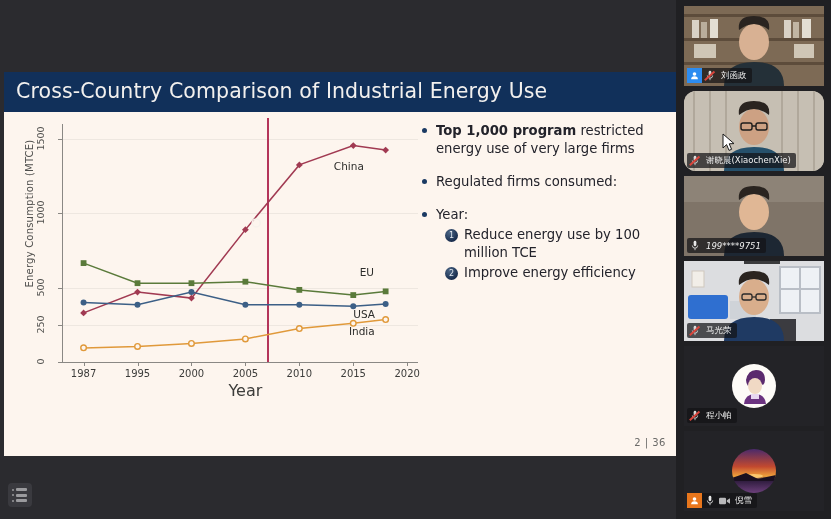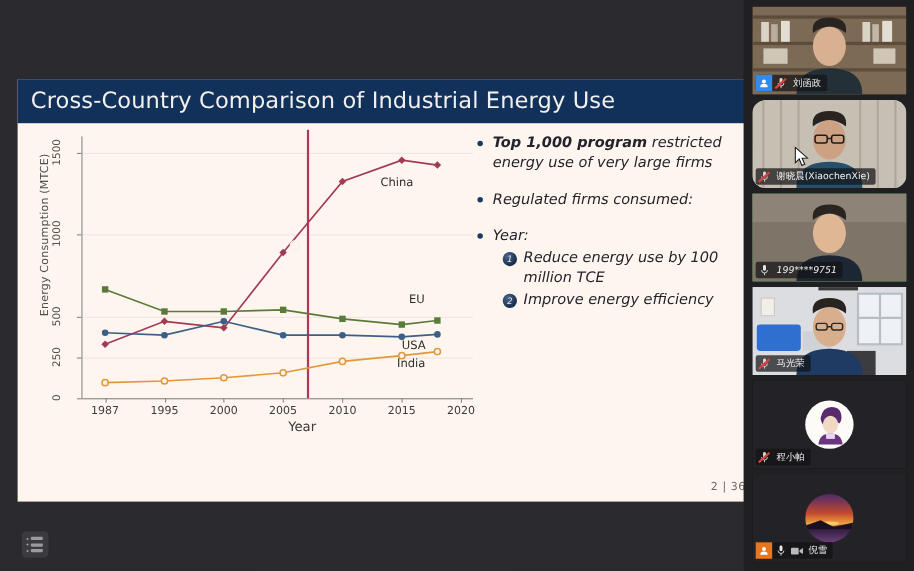--- a/index.html
+++ b/index.html
@@ -7,21 +7,21 @@
     width: 831px; height: 519px;
     background: #2b2b2f;
     font-family: "DejaVu Sans", "Liberation Sans", sans-serif;
     overflow: hidden;
   }
 
   #app { position: relative; width: 831px; height: 519px; background: #2b2b2f; }
 
   
   #share-area {
-    position: absolute; left: 16px; top: 0; width: 676px; height: 519px;
+    position: absolute; left: 4px; top: 0; width: 676px; height: 519px;
     background: #2b2b2f;
   }
   #slide {
     position: absolute; left: 0; top: 72px; width: 676px; height: 384px;
     background: #fdf5ee;
   }
   #slide-title-bar {
     position: absolute; left: 0; top: 0; width: 676px; height: 40px;
     background: #11305a;
   }
@@ -46,30 +46,30 @@
     font-size: 9.5px; color: #50504e;
     transform: rotate(-90deg); transform-origin: center center;
   }
   .ytickmark { position: absolute; width: 4px; height: 1px; background: #8a8884; }
   .gridline { position: absolute; height: 1px; background: #eee7e0; }
   .xtick { position: absolute; font-size: 10px; color: #3c3c3a; width: 40px; text-align: center; }
   .xtickmark { position: absolute; width: 1px; height: 4px; background: #8a8884; }
   #xaxis-line { position: absolute; height: 1px; background: #8a8884; }
   #yaxis-line { position: absolute; width: 1px; background: #8a8884; }
   #xlabel {
-    position: absolute; font-size: 12px; color: #3c3c3a;
-    text-align: right; width: 60px;
+    position: absolute; font-size: 16px; color: #3c3c3a;
+    text-align: center; width: 60px;
   }
   #plot { position: absolute; overflow: visible; }
   .serieslabel { position: absolute; font-size: 10.5px; color: #2d2d2b; white-space: nowrap; }
   #vline { position: absolute; width: 2px; background: #b4355a; }
 
   
   #bullets { position: absolute; left: 412px; top: 10px; width: 258px; }
-  .b-row { position: relative; margin-bottom: 2px; font-style: italic; }
+  .b-row { position: relative; margin-bottom: 2px; }
   .b1 { padding-left: 20px; font-size: 13.2px; line-height: 18px; color: #23232b; }
   .b1 .dot {
     position: absolute; left: 6px; top: 6px;
     width: 5px; height: 5px; border-radius: 50%; background: #1b3a63;
   }
   .b2 { padding-left: 48px; font-size: 13.2px; line-height: 18px; color: #23232b; }
   .b2 .dot {
     position: absolute; left: 34px; top: 6px;
     width: 4.5px; height: 4.5px; border-radius: 50%; background: #1b3a63;
   }

